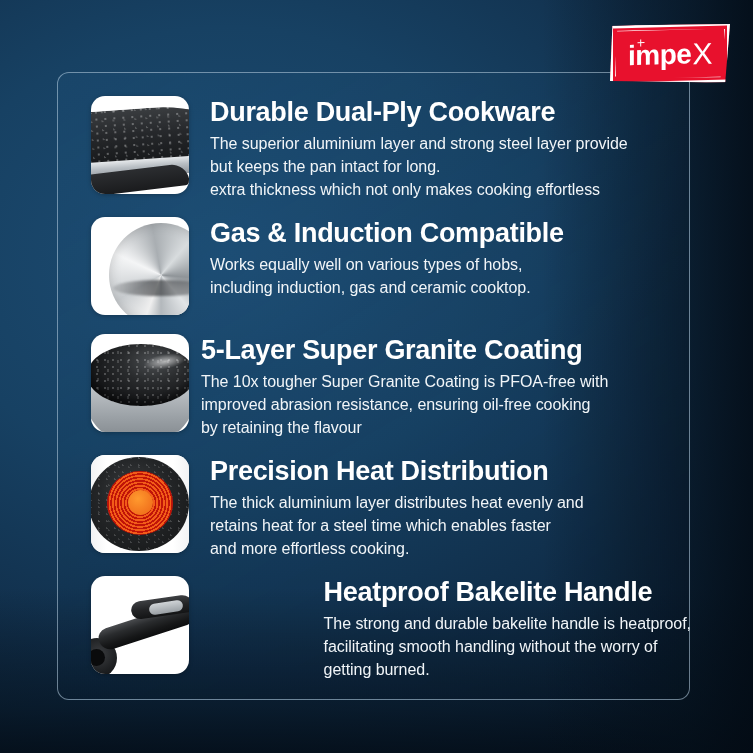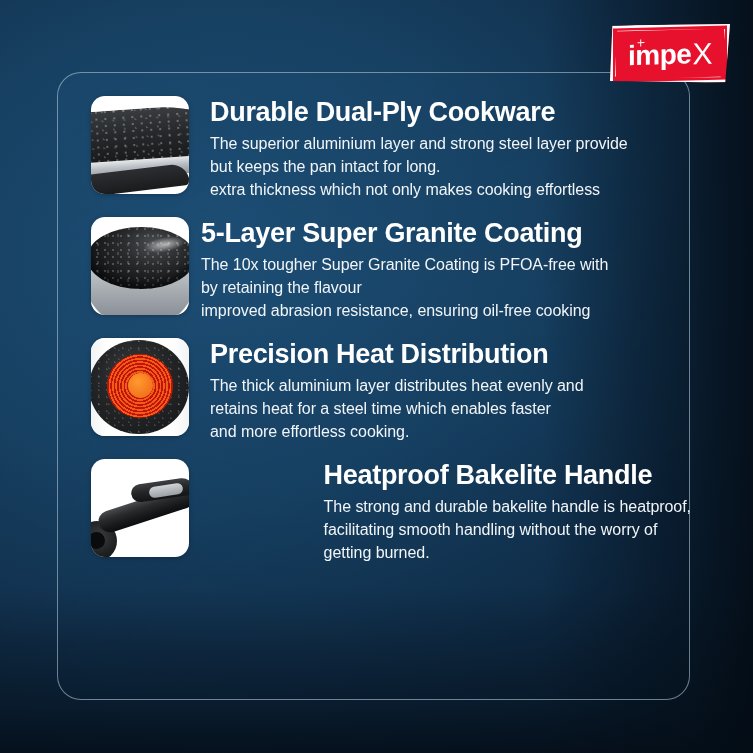--- a/index.html
+++ b/index.html
@@ -92,21 +92,21 @@
   }
   .logo-spark::before { width:1.6px; height:7px; transform:translate(-50%,-50%); }
   .logo-spark::after  { width:7px; height:1.6px; transform:translate(-50%,-50%); }
 
   
   .feature-card {
     position:absolute;
     left:57px; top:72px;
     width:633px; height:628px;
     border:1px solid rgba(190,214,232,.55);
-    border-radius:24px;
+    border-radius:12px;
     z-index:4;
     background:linear-gradient(150deg, rgba(36,94,138,.16) 0%, rgba(14,46,74,.05) 60%, rgba(8,26,44,.10) 100%);
   }
 
   .feature-list {
     position:absolute;
     left:0; top:0;
     width:633px; height:628px;
     padding:23px 0 0 33px;
     display:flex;
@@ -349,33 +349,47 @@
         <div class="feature-text">
           <div class="feature-title">Durable Dual-Ply Cookware</div>
           <div class="feature-desc">
             <span>The superior aluminium layer and strong steel layer provide</span>
             <span>but keeps the pan intact for long.</span>
             <span>extra thickness which not only makes cooking effortless</span>
           </div>
         </div>
       </div>
 
+      <div class="feature-row r1">
+        <div class="thumb t-induction">
+          <div class="rim"></div>
+          <div class="disc"></div>
+          <div class="band"></div>
+        </div>
+        <div class="feature-text">
+          <div class="feature-title">Gas &amp; Induction Compatible</div>
+          <div class="feature-desc">
+            <span>Works equally well on various types of hobs,</span>
+            <span>including induction, gas and ceramic cooktop.</span>
+          </div>
+        </div>
+      </div>
 
       <div class="feature-row r2">
         <div class="thumb t-granite">
           <div class="outer"></div>
           <div class="inner"></div>
           <div class="gloss"></div>
         </div>
         <div class="feature-text">
           <div class="feature-title">5-Layer Super Granite Coating</div>
           <div class="feature-desc">
             <span>The 10x tougher Super Granite Coating is PFOA-free with</span>
+            <span>improved abrasion resistance, ensuring oil-free cooking</span>
             <span>by retaining the flavour</span>
-            <span>improved abrasion resistance, ensuring oil-free cooking</span>
           </div>
         </div>
       </div>
 
       <div class="feature-row r3">
         <div class="thumb t-heat">
           <div class="corner-l"></div>
           <div class="corner-r"></div>
           <div class="pan"></div>
           <div class="rings"></div>

